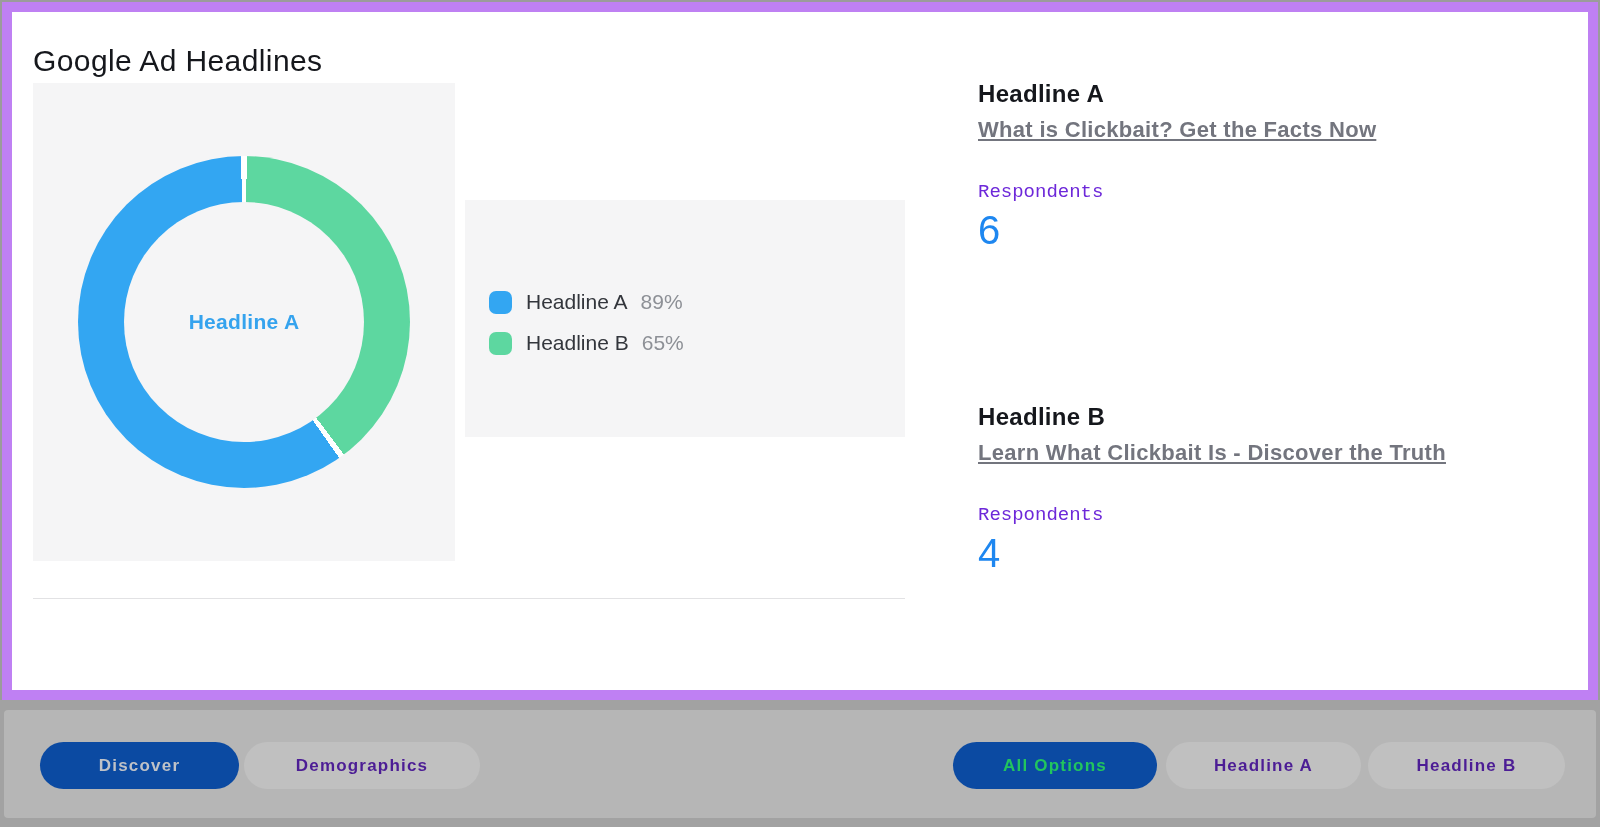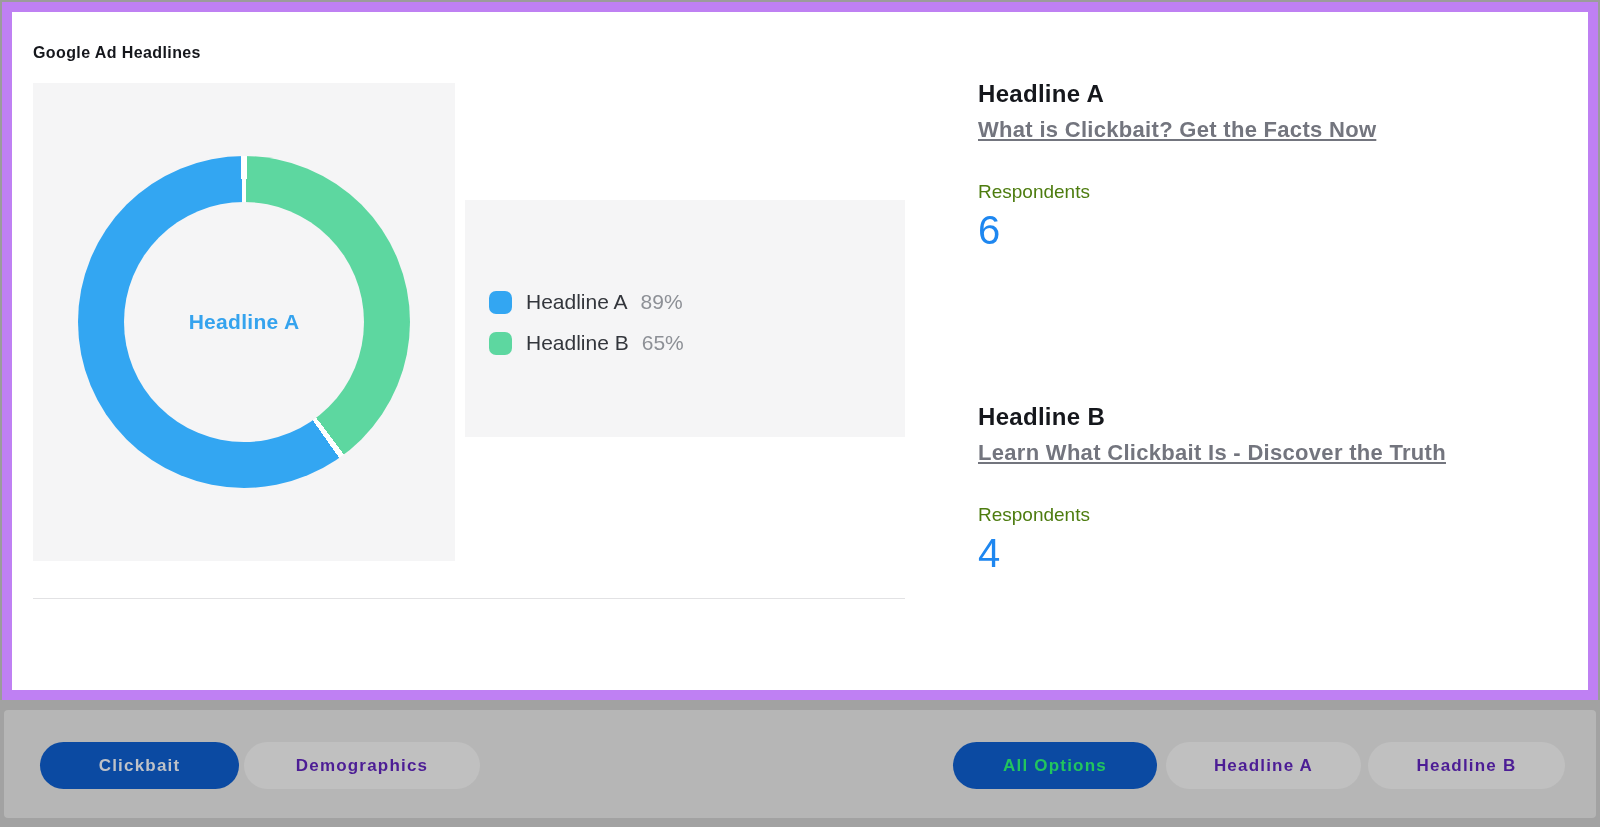--- a/index.html
+++ b/index.html
@@ -6,21 +6,21 @@
   html,body { width:1600px; height:827px; overflow:hidden; }
   body { font-family:"Liberation Sans", sans-serif; background:#a2a2a2; }
 
   .viewport { position:relative; width:1600px; height:827px; background:#a2a2a2;
               box-shadow:inset 0 0 0 2px #9b9b9b; }
 
   
   .card { position:absolute; left:2px; top:2px; width:1596px; height:698px;
           background:#ffffff; border:10px solid #bf80f3; }
 
-  .page-title { position:absolute; left:21px; top:32px; font-size:16px; font-weight:700;
+  .page-title { position:absolute; left:21px; top:32px; font-size:30px; font-weight:400;
                 color:#15171c; letter-spacing:0.4px; }
 
   
   .chart-panel { position:absolute; left:21px; top:71px; width:422px; height:478px;
                  background:#f5f5f6; }
   .donut { position:absolute; left:45px; top:73px; width:332px; height:332px;
            border-radius:50%; }
   .donut-hole { position:absolute; left:46px; top:46px; width:240px; height:240px;
                 border-radius:50%; background:#f5f5f6; display:flex;
                 align-items:center; justify-content:center; }
@@ -36,21 +36,21 @@
 
   .divider { position:absolute; left:21px; top:586px; width:872px; height:1px; background:#e2e2e4; }
 
   
   .detail { position:absolute; left:966px; width:600px; }
   .detail-a { top:68px; }
   .detail-b { top:391px; }
   .detail h2 { font-size:24px; line-height:28px; font-weight:700; color:#15171c; letter-spacing:0.3px; }
   .detail .subtitle { margin-top:8px; font-size:22px; line-height:28px; font-weight:700;
                       color:#73757e; letter-spacing:0.3px;text-decoration:underline; }
-  .detail .resp-label { margin-top:36px; font-size:19px; line-height:24px; font-weight:400; color:#4d7c0f; }
+  .detail .resp-label { margin-top:36px; font-size:19px; line-height:24px; font-weight:400; color:#6d28d9;font-family:Liberation Mono, monospace; }
   .detail .resp-value { margin-top:4px; font-size:40px; line-height:44px; font-weight:400; color:#1e87f0; }
 
   
   .bottombar { position:absolute; left:0; top:700px; width:1600px; height:127px; background:#a2a2a2; }
   .bottombar-panel { position:absolute; left:4px; top:10px; width:1592px; height:108px;
                      background:#b6b6b6; border-radius:4px; }
   .pill { position:absolute; top:42px; height:47px; border:none; border-radius:24px;
           font-family:"Liberation Sans", sans-serif; font-size:17px; font-weight:700;
           letter-spacing:1.2px; cursor:pointer; }
   .pill--inactive { background:#c0c0c0; color:#4c1d95; }
@@ -106,21 +106,21 @@
       <div class="subtitle">Learn What Clickbait Is - Discover the Truth</div>
       <div class="resp-label">Respondents</div>
       <div class="resp-value">4</div>
     </div>
 
   </div>
 
   <div class="bottombar">
     <div class="bottombar-panel"></div>
 
-    <button class="pill pill--active dim pill-responses">Clickbait</button>
+    <button class="pill pill--active dim pill-responses">Discover</button>
     <button class="pill pill--inactive pill-demographics">Demographics</button>
 
     <button class="pill pill--active pill-alloptions">All Options</button>
     <button class="pill pill--inactive pill-headline-a">Headline A</button>
     <button class="pill pill--inactive pill-headline-b">Headline B</button>
   </div>
 
 </div>
 
 </body></html>

